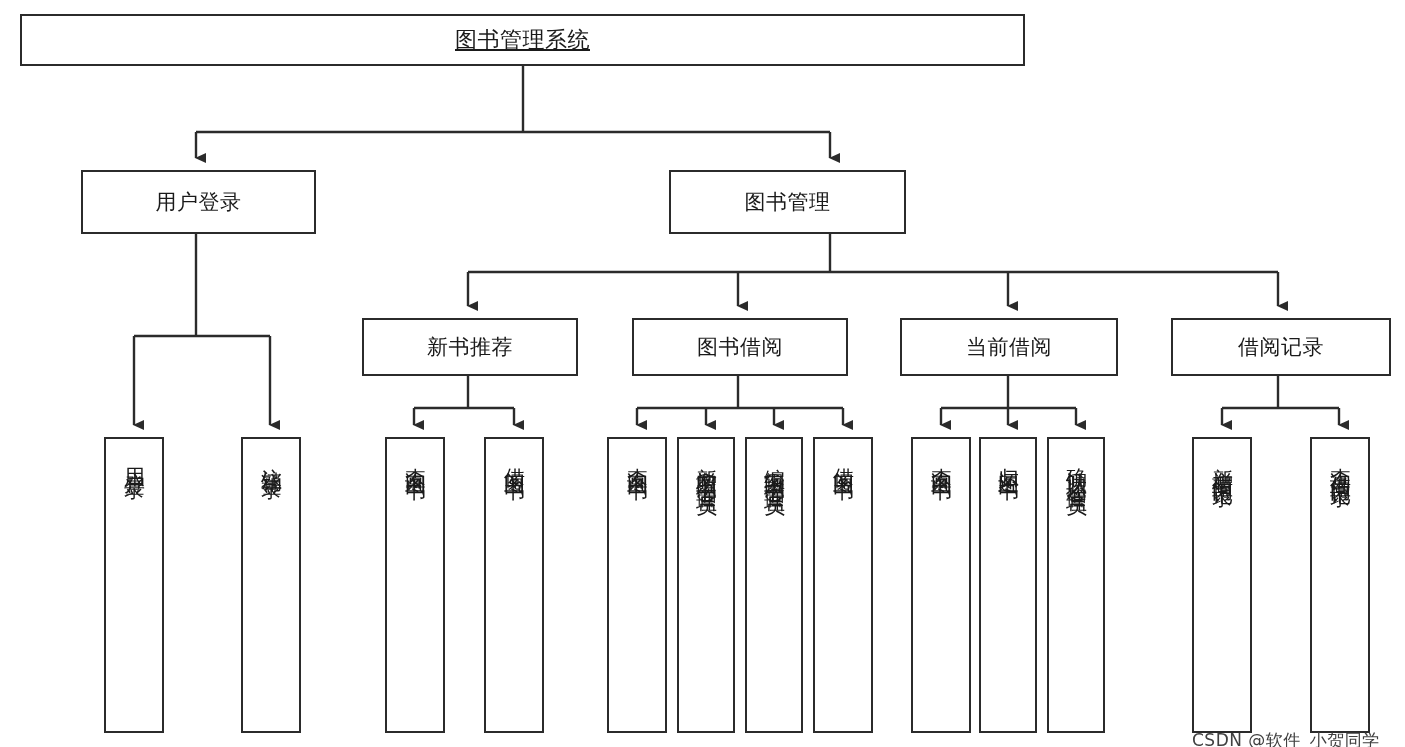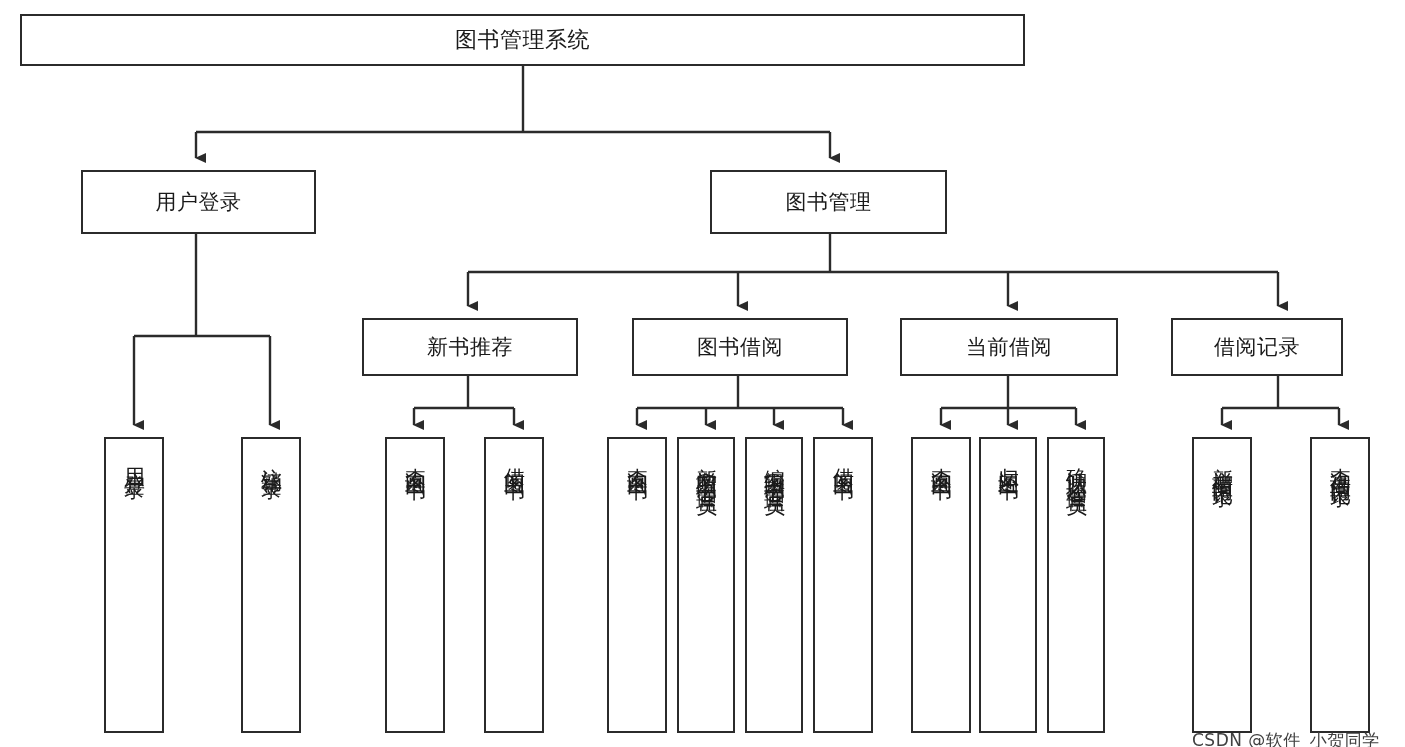--- a/index.html
+++ b/index.html
@@ -114,41 +114,41 @@
       <path d="M1008,408 L1008,425" marker-end="url(#arw)"></path>
       <path d="M1076,408 L1076,425" marker-end="url(#arw)"></path>
 
       <path d="M1278,376 L1278,408"></path>
       <path d="M1222,408 L1339,408"></path>
       <path d="M1222,408 L1222,425" marker-end="url(#arw)"></path>
       <path d="M1339,408 L1339,425" marker-end="url(#arw)"></path>
     </g>
   </svg>
 
-  <div class="node horiz root" style="left:20px; top:14px; width:1005px; height:52px;">
+  <div class="node horiz root" style="left:20px; top:14px; width:1005px; height:52px;text-decoration:underline;">
     <span>图书管理系统</span>
   </div>
 
   <div class="node horiz" style="left:81px; top:170px; width:235px; height:64px;">
     <span>用户登录</span>
   </div>
-  <div class="node horiz" style="left:710px; top:170px; width:237px; height:64px;">
+  <div class="node horiz" style="left:669px; top:170px; width:237px; height:64px;">
     <span>图书管理</span>
   </div>
 
   <div class="node horiz" style="left:632px; top:318px; width:216px; height:58px;">
     <span>图书借阅</span>
   </div>
   <div class="node horiz" style="left:362px; top:318px; width:216px; height:58px;">
     <span>新书推荐</span>
   </div>
   <div class="node horiz" style="left:900px; top:318px; width:218px; height:58px;text-align:right;">
     <span>当前借阅</span>
   </div>
-  <div class="node horiz" style="left:1171px; top:318px; width:172px; height:58px;">
+  <div class="node horiz" style="left:1171px; top:318px; width:220px; height:58px;">
     <span>借阅记录</span>
   </div>
 
   <div class="node vert" style="left:104px; top:437px; width:60px; height:296px;">
     <span class="vtext">用户登录</span>
   </div>
   <div class="node vert" style="left:241px; top:437px; width:60px; height:296px;">
     <span class="vtext">注销登录</span>
   </div>
 

